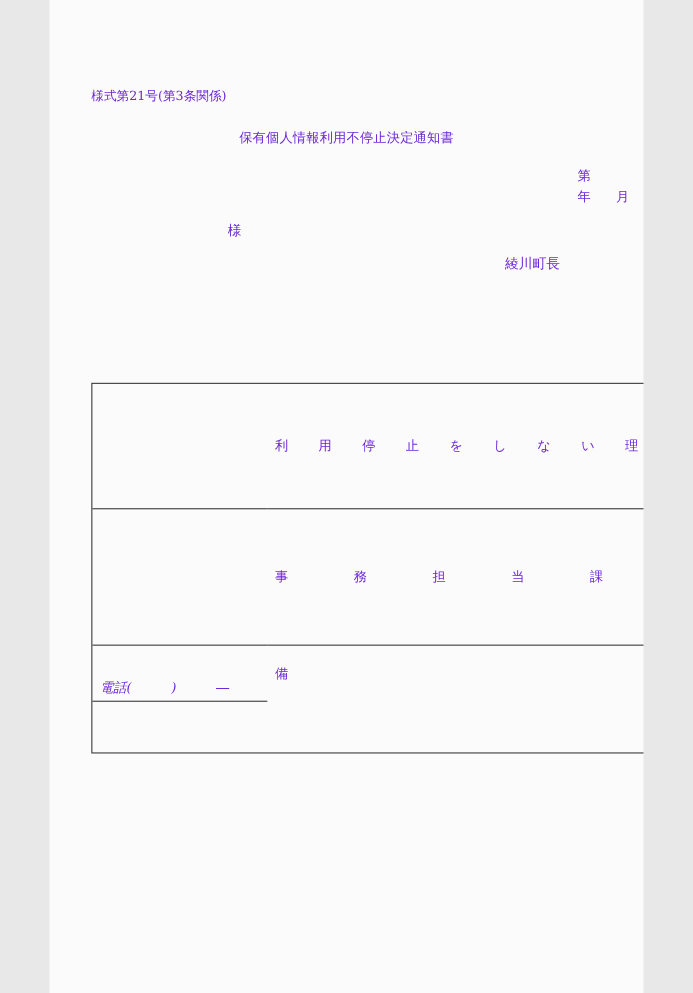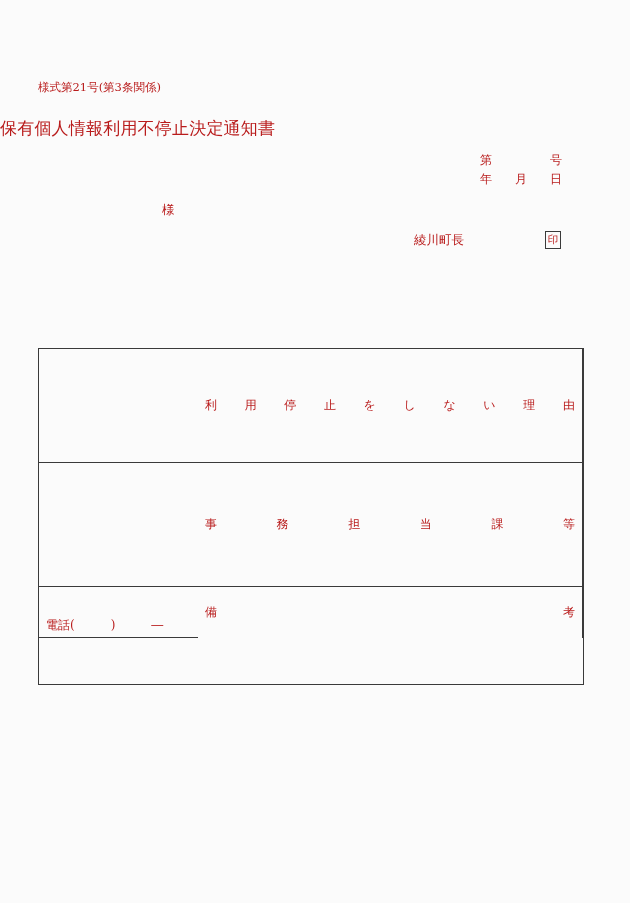--- a/index.html
+++ b/index.html
@@ -1,30 +1,30 @@
 <!DOCTYPE html>
 <html><head>
 <meta charset="utf-8">
 <style>
   * { margin: 0; padding: 0; box-sizing: border-box; }
   html, body { background: #e8e8e8; }
   .page {
     position: relative;
-    width: 630px;
+    width: 540px;
     height: 903px;
     margin: 0 auto;
     background: #fbfbfb;
-    color: #b91c1c;
+    color: #6d28d9;
     font-family: "DejaVu Serif", "Liberation Serif", serif;
     font-size: 12px;
     overflow: hidden;
   }
   .abs { position: absolute; }
   .form-no { left: 38px; top: 80px; font-size: 11.5px; }
-  .title { left: 0; right: 0; top: 117px; font-size: 17px; letter-spacing: 0.2px; }
+  .title { left: 0; right: 0; top: 117px; text-align: center; font-size: 12px; letter-spacing: 0.2px; }
   .right-block { left: 480px; width: 82px; display: flex; justify-content: space-between; }
   .doc-no { top: 152px; }
   .date-line { top: 171px; }
   .recipient { left: 162px; top: 202px; font-size: 12.5px; }
   .sender { left: 414px; top: 232px; font-size: 12.5px; }
   .seal {
     left: 545px; top: 231px; width: 16px; height: 18px;
     border: 1px solid #3a3a3a; font-size: 10.5px;
     display: flex; align-items: center; justify-content: center;
   }
@@ -35,21 +35,21 @@
     border: 1px solid #3a3a3a;
     display: grid;
     grid-template-columns: 159px 1fr;
     grid-template-rows: 114px 124px 51px 1fr;
   }
   .cell { border-color: #3a3a3a; border-style: solid; border-width: 0; position: relative; }
   .cell.lbl { border-right-width: 1px; padding: 0 7px; display: flex; flex-direction: column; justify-content: center; }
   .cell.bb { border-bottom-width: 1px; }
   .jline { width: 100%; line-height: 17px; }
   .phone {
-    position: absolute; left: 7px; bottom: 3px; line-height: 17px; white-space: nowrap;
+    position: absolute; left: 7px; bottom: 3px; line-height: 17px; white-space: nowrap; font-style: italic;
   }
   .footer-text { left: 38px; top: 692px; width: 556px; }
 </style>
 </head>
 <body>
 
 <div class="page">
 
   <div class="abs form-no">様式第21号(第3条関係)</div>
 

